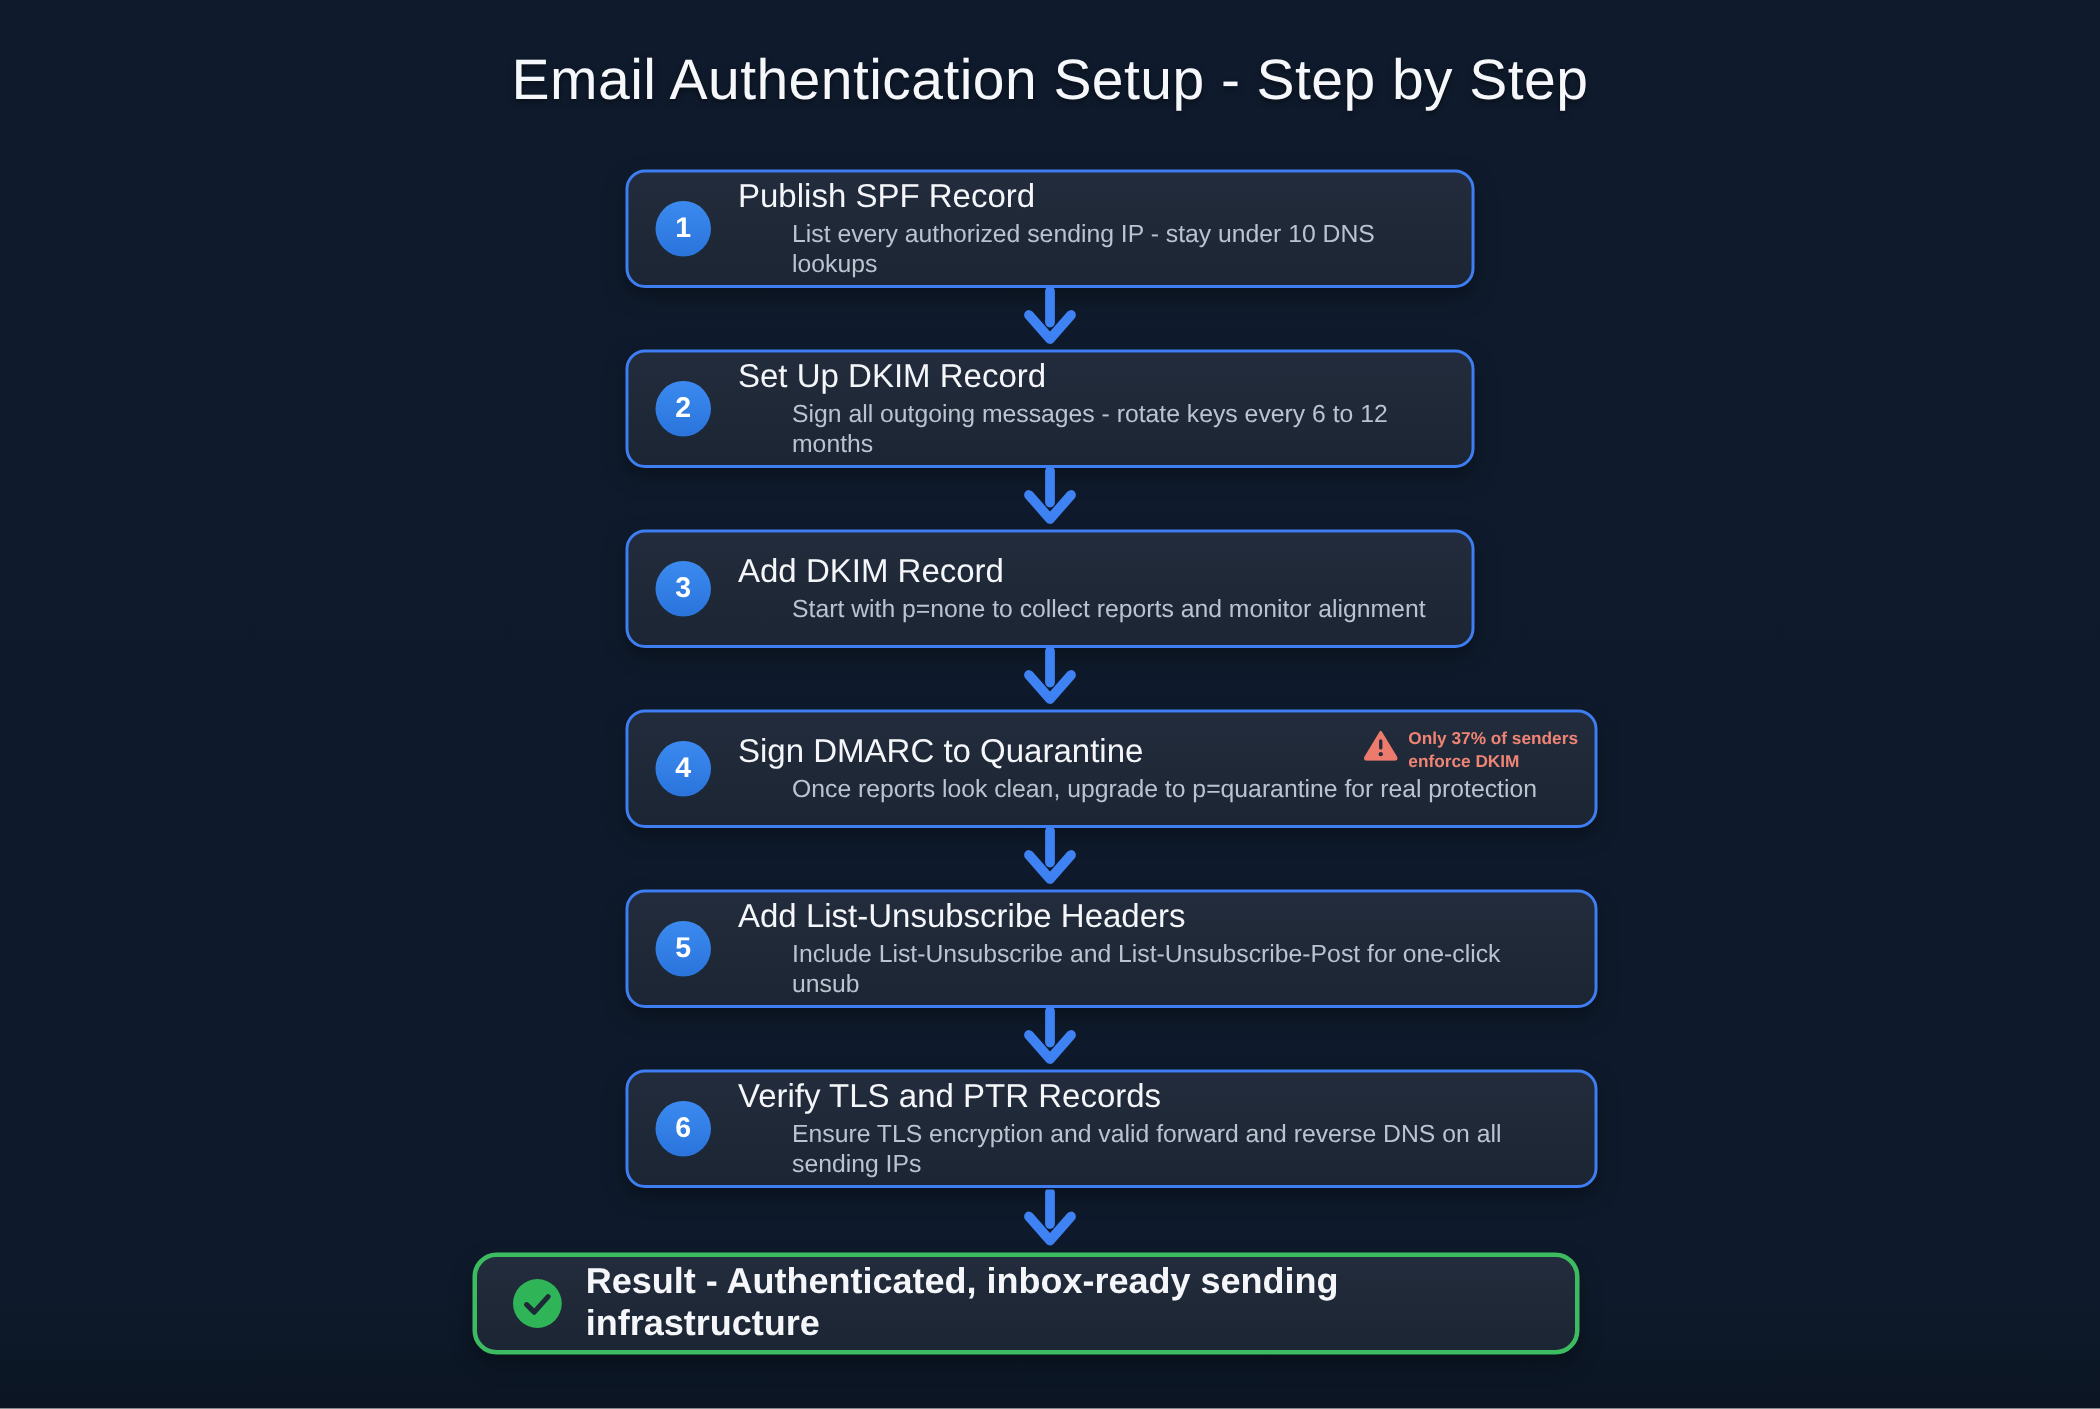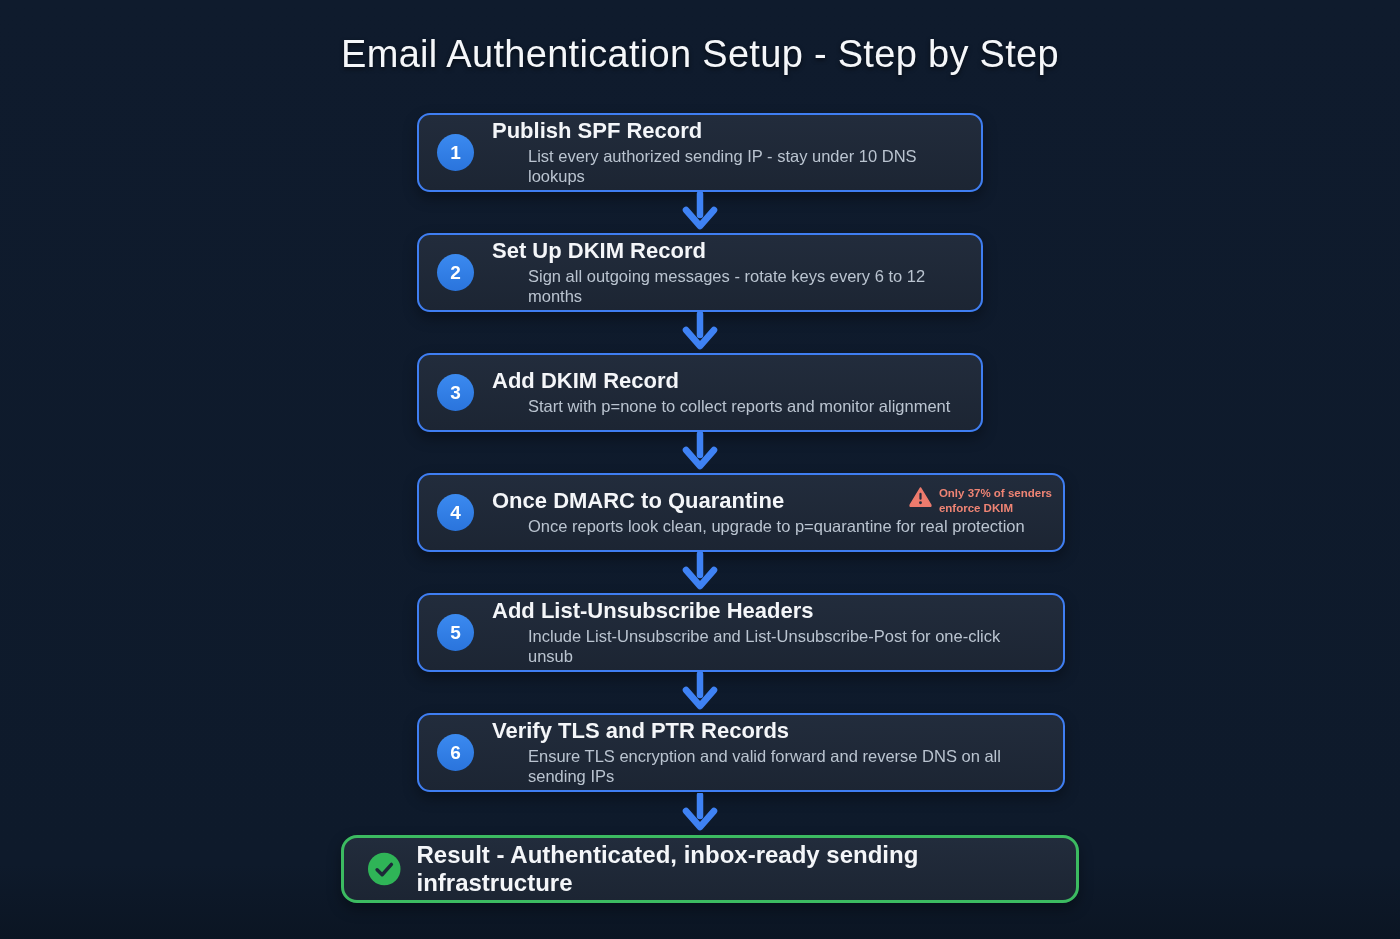--- a/index.html
+++ b/index.html
@@ -55,21 +55,21 @@
     font-size: 19px;
     font-weight: 700;
     display: flex;
     align-items: center;
     justify-content: center;
   }
 
   .step-texts { margin-left: 18px; min-width: 0; }
   .step-title {
     font-size: 22px;
-    font-weight: 700;
+    font-weight: 400;
     color: #f4f6f9;
     line-height: 1.15;
   }
   .step-sub {
     font-size: 16.5px;
     color: #bac4d0;
     margin-top: 4px;
     line-height: 1.2;
     margin-left: 36px;
   }
@@ -98,21 +98,21 @@
   }
   .a1 { top: 192px; }
   .a2 { top: 312px; }
   .a3 { top: 432px; }
   .a4 { top: 552px; }
   .a5 { top: 672px; }
   .a6 { top: 793px; }
 
   .result-box {
     position: absolute;
-    left: 341px;
+    left: 315px;
     top: 835px;
     width: 738px;
     height: 68px;
     box-sizing: border-box;
     background: linear-gradient(180deg, #222c3c 0%, #1c2533 100%);
     border: 3px solid #3cbb61;
     border-radius: 16px;
     display: flex;
     align-items: center;
     padding: 0 24px;
@@ -165,21 +165,21 @@
 </div>
 
 <svg class="arrow a3" viewBox="0 0 44 41">
   <path d="M22 2 V23" fill="none" stroke="#3f82f4" stroke-width="6.5" stroke-linecap="round"></path>
   <path d="M8 18 L22 34 L36 18" fill="none" stroke="#3f82f4" stroke-width="6.5" stroke-linecap="round" stroke-linejoin="round"></path>
 </svg>
 
 <div class="step-box s4">
   <div class="num-badge">4</div>
   <div class="step-texts">
-    <div class="step-title">Once DMARC to Quarantine</div>
+    <div class="step-title">Sign DMARC to Quarantine</div>
     <div class="step-sub">Once reports look clean, upgrade to p=quarantine for real protection</div>
   </div>
   <div class="warning">
     <svg width="23" height="21" viewBox="0 0 24 22">
       <path d="M12 2 L22.8 19.8 a1.6 1.6 0 0 1 -1.4 2.2 H2.6 a1.6 1.6 0 0 1 -1.4 -2.2 Z" fill="#ed7b6d" stroke="#ed7b6d" stroke-width="1.5" stroke-linejoin="round"></path>
       <rect x="10.85" y="7.2" width="2.3" height="7.2" rx="1.15" fill="#212b3c"></rect>
       <circle cx="12" cy="17.6" r="1.5" fill="#212b3c"></circle>
     </svg>
     <div class="warning-text">
       <div>Only 37% of senders</div>

